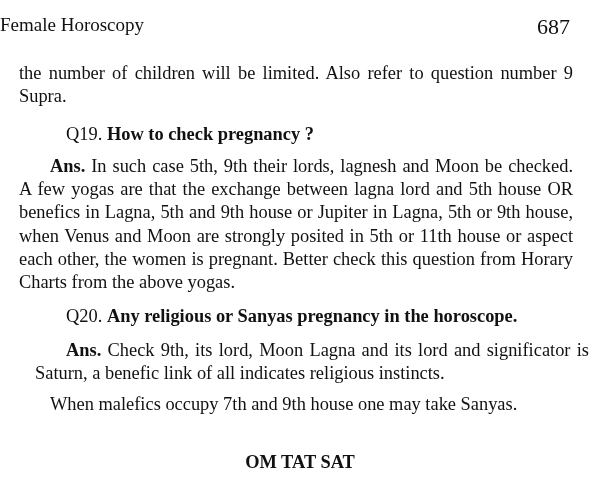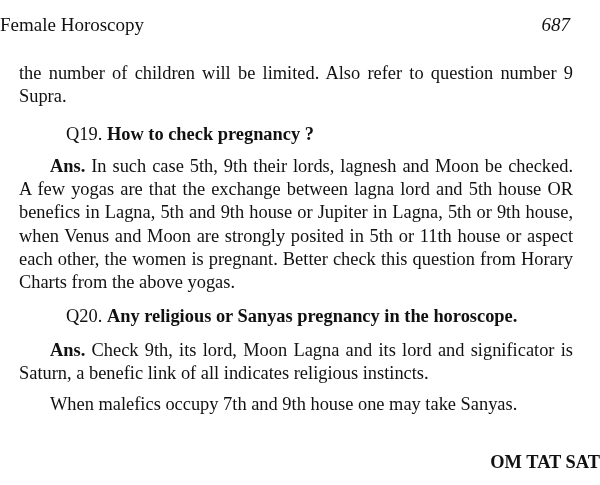--- a/index.html
+++ b/index.html
@@ -1,24 +1,24 @@
 <!DOCTYPE html>
 <html><head>
 <meta charset="utf-8">
 <style>
   html, body { margin:0; padding:0; }
   body { width:600px; height:485px; background:#ffffff; overflow:hidden; position:relative;
          font-family:"Liberation Serif", "DejaVu Serif", serif; color:#111; }
   .header-title { position:absolute; left:0; width:600px; top:14px; text-align:left; font-size:19px; }
-  .page-num { position:absolute; right:30px; top:14px; font-size:19px;font-style:italic; }
+  .page-num { position:absolute; right:30px; top:14px; font-size:22px; }
   .para { position:absolute; left:19px; width:554px; font-size:18.4px; line-height:23.2px; text-align:justify; }
   .para.indent { text-indent:31px; }
   .q { position:absolute; left:50px; font-size:18.4px;margin-left:16px; }
   .q b, .para b { font-weight:bold; }
-  .closing { position:absolute; left:0; width:600px; text-align:right; top:452px; font-size:18.4px; font-weight:bold; }
+  .closing { position:absolute; left:0; width:600px; text-align:center; top:452px; font-size:18.4px; font-weight:bold; }
 </style>
 </head>
 <body>
 
 <div>
   <div class="header-title">Female Horoscopy</div>
   <div class="page-num">687</div>
 </div>
 
 <div class="para" style="top:62px;">the number of children will be limited. Also refer to question number 9 Supra.</div>
@@ -31,20 +31,20 @@
 <div class="para indent" style="top:155px;">
   <b>Ans.</b>
   <span>In such case 5th, 9th their lords, lagnesh and Moon be checked. A few yogas are that the exchange between lagna lord and 5th house OR benefics in Lagna, 5th and 9th house or Jupiter in Lagna, 5th or 9th house, when Venus and Moon are strongly posited in 5th or 11th house or aspect each other, the women is pregnant. Better check this question from Horary Charts from the above yogas.</span>
 </div>
 
 <div class="q" style="top:306px;">
   <span>Q20.</span>
   <b>Any religious or Sanyas pregnancy in the horoscope.</b>
 </div>
 
-<div class="para indent" style="top:339px;">
+<div class="para indent" style="top:339px;margin-left:16px;">
   <b>Ans.</b>
   <span>Check 9th, its lord, Moon Lagna and its lord and significator is Saturn, a benefic link of all indicates religious instincts.</span>
 </div>
 
 <div class="para indent" style="top:393px;">When malefics occupy 7th and 9th house one may take Sanyas.</div>
 
 <div class="closing">OM TAT SAT</div>
 
 </body></html>

